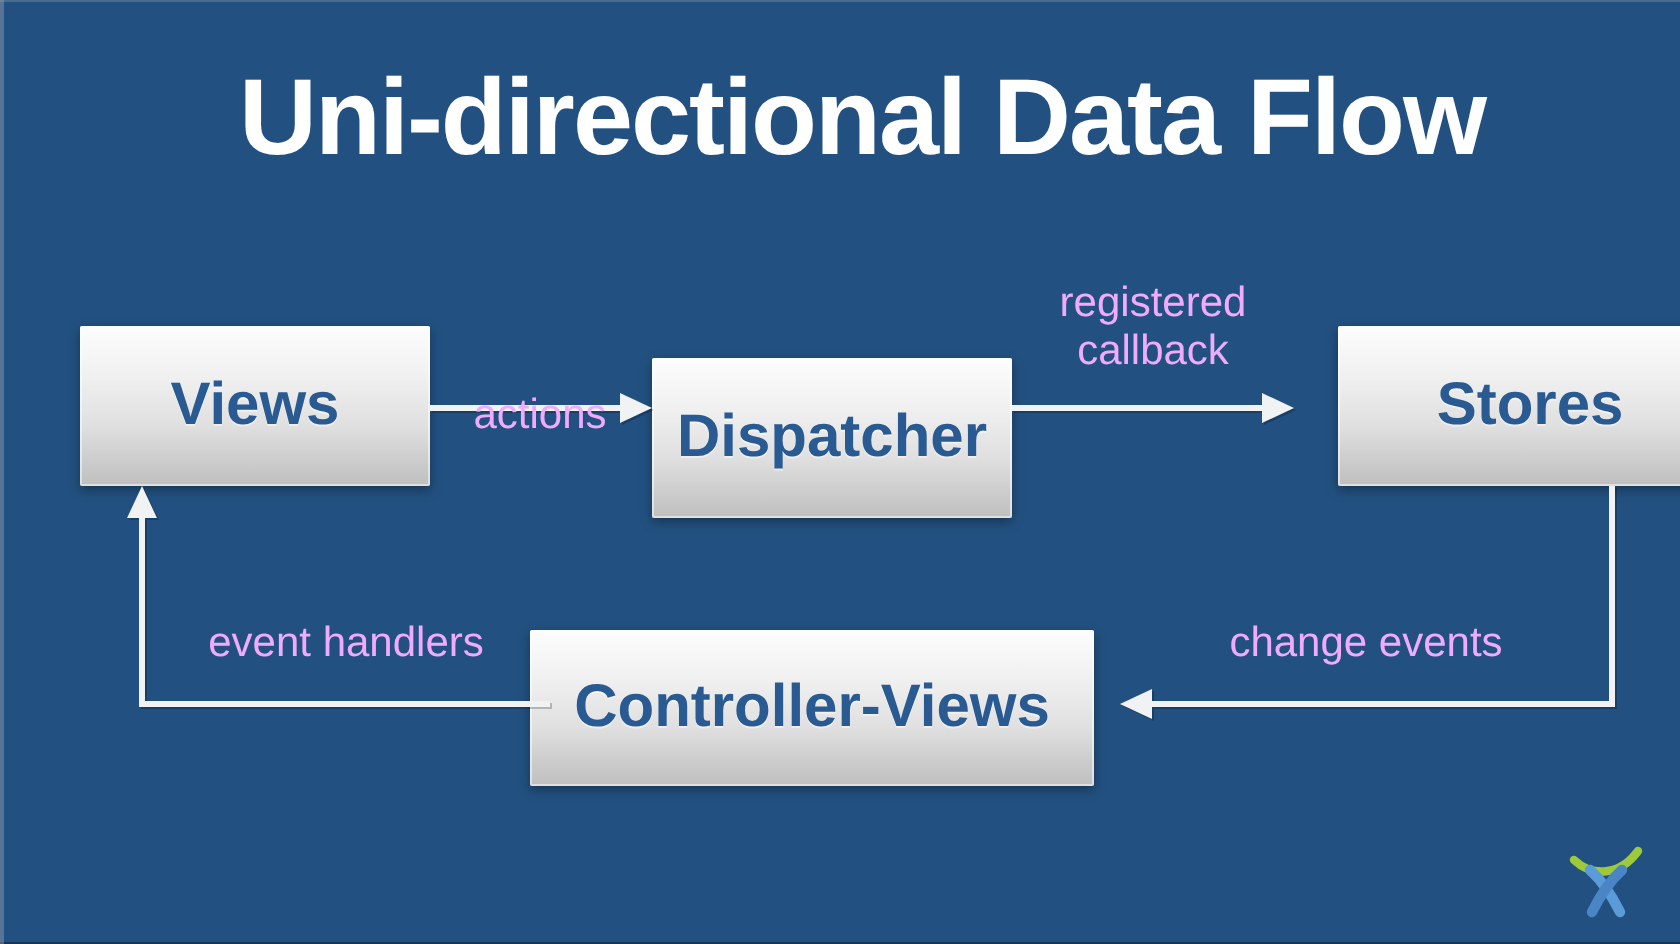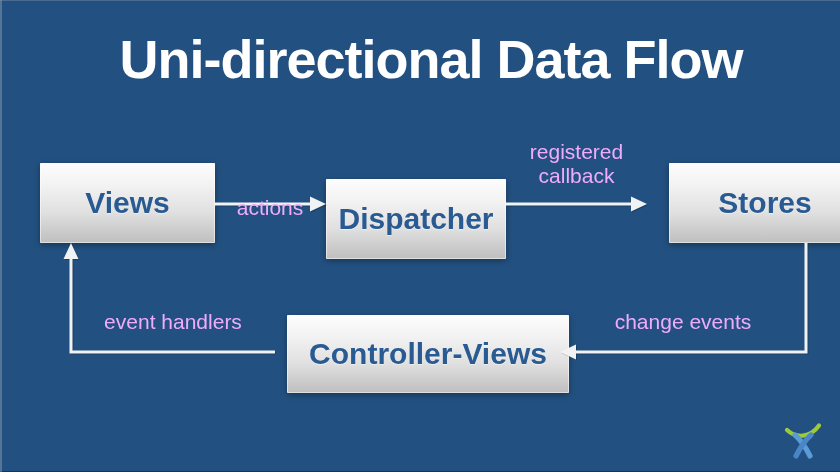--- a/index.html
+++ b/index.html
@@ -31,21 +31,21 @@
     color:#2a5a92;
     font-weight:700;
     font-size:30px;
     box-shadow:0 2px 6px rgba(0,0,0,.35), inset 0 0 0 1px rgba(255,255,255,.5);
     border-radius:1px;
     text-shadow:0 1px 0 rgba(255,255,255,.45);
   }
   .node-views{left:40px; top:163px; width:175px; height:80px;text-align:right;}
   .node-dispatcher{left:326px; top:163px; width:180px; height:80px;margin-top:16px;}
   .node-stores{left:647px; top:163px; width:192px; height:80px;margin-left:22px;}
-  .node-controller-views{left:287px; top:315px; width:282px; height:78px;}
+  .node-controller-views{left:265px; top:315px; width:282px; height:78px;}
   .edge-label{
     position:absolute;
     color:#f0abfc;
     font-size:21px;
     font-weight:400;
     text-align:center;
     line-height:1.15;
   }
   .label-actions{left:205px; top:171px; width:130px;margin-top:25px;}
   .label-registered-callback{left:506px; top:140px; width:141px;}

